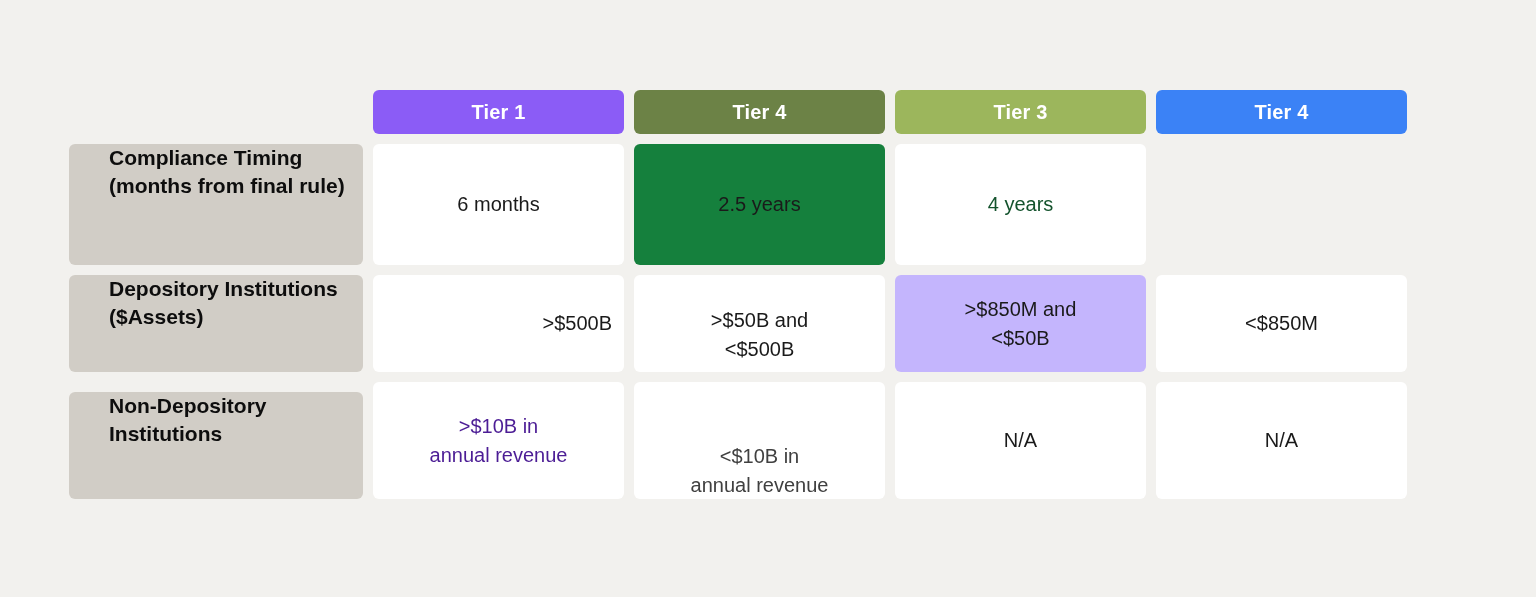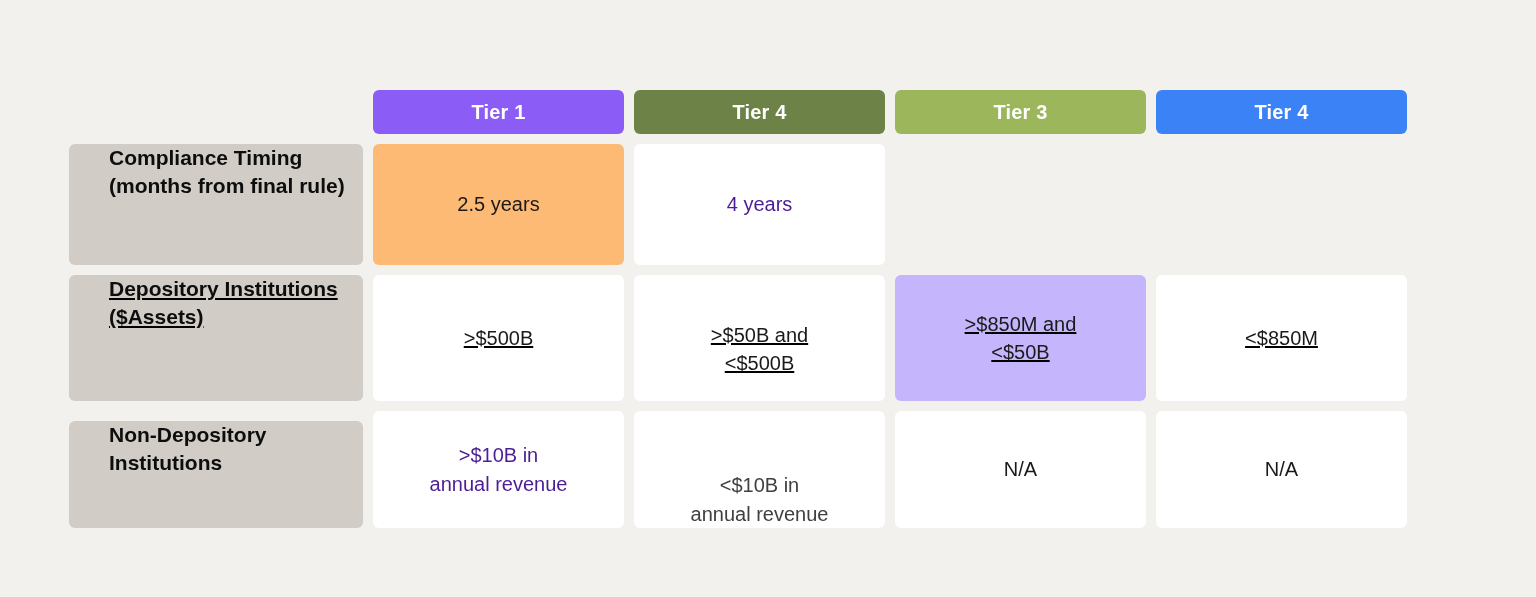--- a/index.html
+++ b/index.html
@@ -42,21 +42,21 @@
     align-items: center;
     justify-content: center;
     color: #FFFFFF;
     font-size: 20px;
     font-weight: 600;
     letter-spacing: 0.2px;
   }
 
   
   .body-row-1 { height: 121px; }
-  .body-row-2 { height: 126px; text-decoration: underline; }
+  .body-row-2 { height: 97px; }
   .body-row-3 { height: 117px; }
 
   .row-label {
     background: #D1CDC6;
     border-radius: 6px;
     display: flex;
     padding: 0 0 0 40px;
     box-sizing: border-box;
     color: #0D0D0D;
     font-size: 21px;
@@ -97,33 +97,36 @@
     </div>
     <div class="header-cell" style="background: #3b82f6; color: rgb(255, 255, 255);">
       <span>Tier 4</span>
     </div>
   </div>
 
   <div class="grid-row body-row-1">
     <div class="row-label" style="background: rgb(209, 205, 198); color: rgb(13, 13, 13);">
       <span>Compliance Timing (months from final rule)</span>
     </div>
-    <div class="data-cell" style="background: #fdba74; color: rgb(26, 26, 26);">
+    <div class="data-cell" style="background: rgb(255, 255, 255); color: rgb(26, 26, 26);">
+      <span>6 months</span>
+    </div>
+    <div class="data-cell" style="background: #15803d; color: rgb(26, 26, 26);">
       <span>2.5 years</span>
     </div>
-    <div class="data-cell" style="background: rgb(255, 255, 255); color: #4c1d95;">
+    <div class="data-cell" style="background: rgb(255, 255, 255); color: #14532d;">
       <span>4 years</span>
     </div>
   </div>
 
   <div class="grid-row body-row-2">
     <div class="row-label" style="background: rgb(209, 205, 198); color: rgb(13, 13, 13);">
       <span>Depository Institutions ($Assets)</span>
     </div>
-    <div class="data-cell" style="background: rgb(255, 255, 255); color: rgb(26, 26, 26);">
+    <div class="data-cell" style="background: rgb(255, 255, 255); color: rgb(26, 26, 26); justify-content: flex-end;">
       <span>&gt;$500B</span>
     </div>
     <div class="data-cell" style="background: rgb(255, 255, 255); color: rgb(26, 26, 26);">
       <span style="white-space: pre-line; margin-top: 22px;">&gt;$50B and
 &lt;$500B</span>
     </div>
     <div class="data-cell" style="background: #c4b5fd; color: rgb(26, 26, 26);">
       <span style="white-space: pre-line;">&gt;$850M and
 &lt;$50B</span>
     </div>

